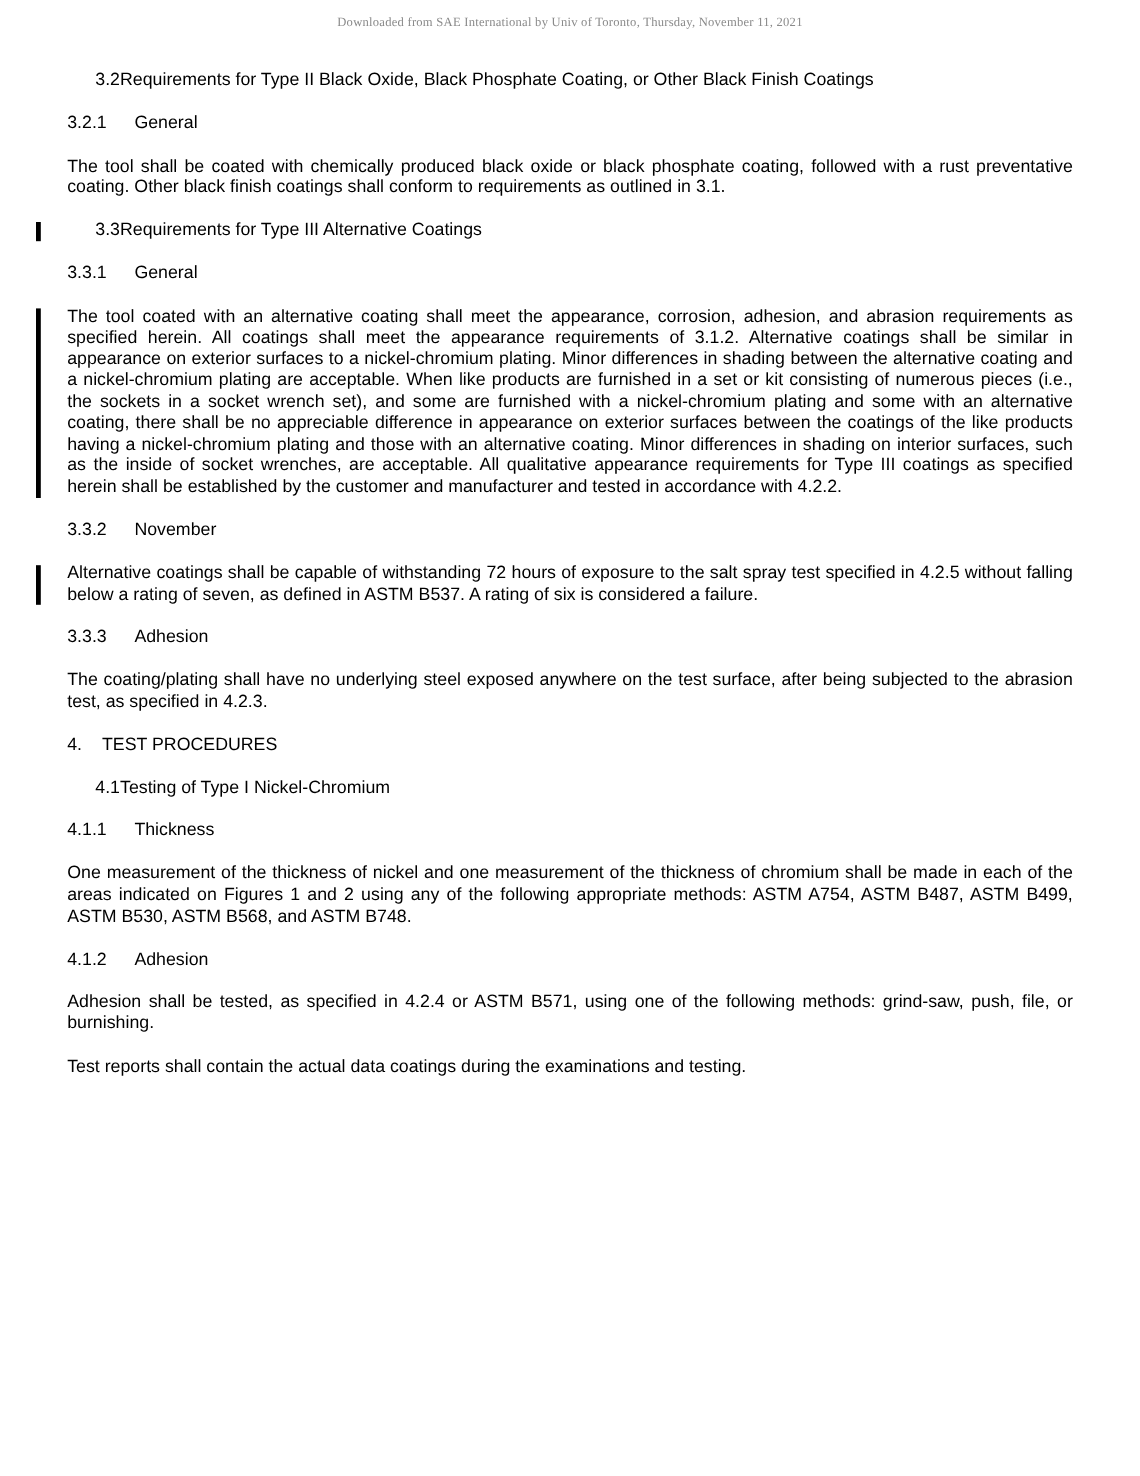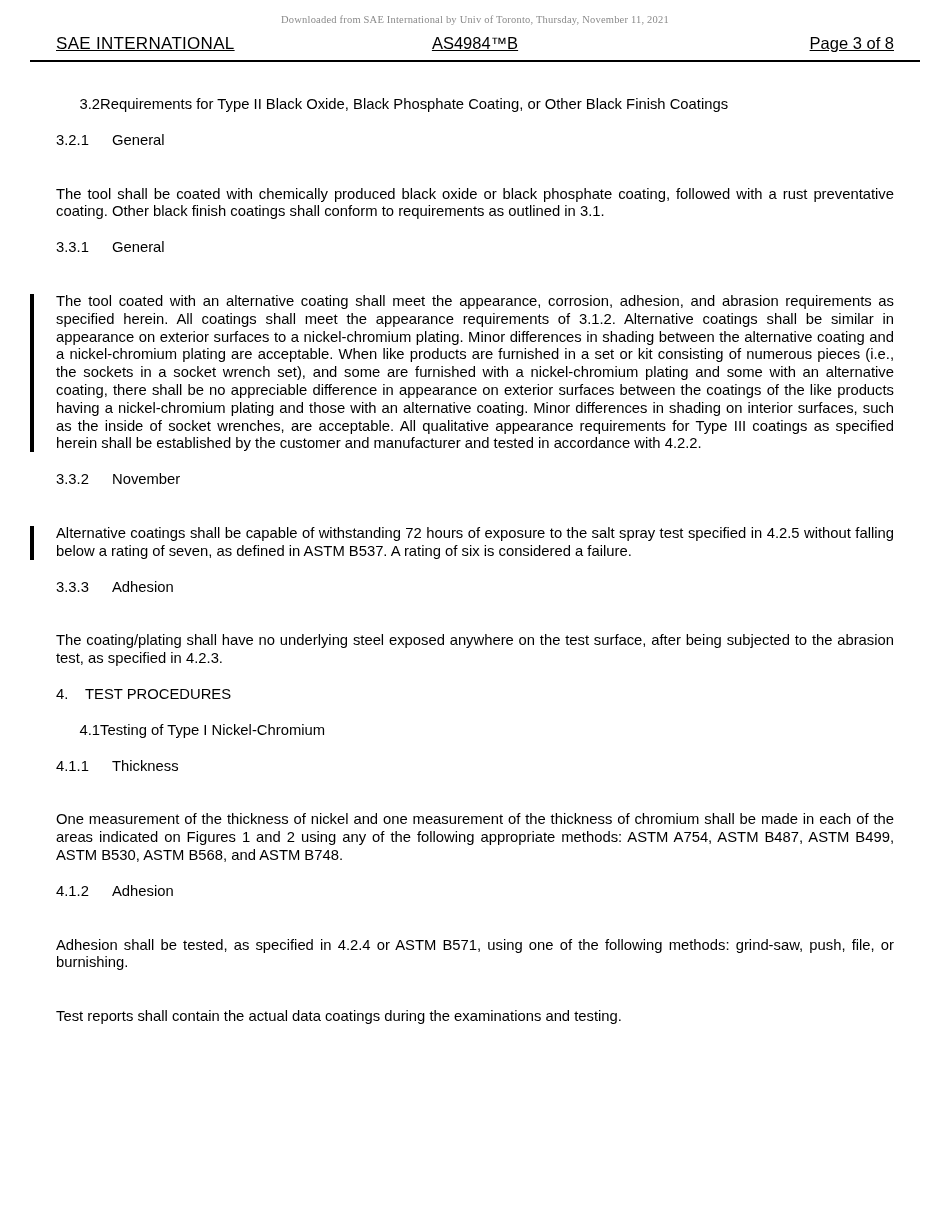--- a/index.html
+++ b/index.html
@@ -51,21 +51,21 @@
     margin:0 56px;
     padding-top:16px;
     width:838px;
   }
   .block {
     position:relative;
     margin-top:18px;
     font-size:14.8px;
     line-height:17.8px;
   }
-  .para { text-align:justify;margin-top:36px; }
+  .para { text-align:justify; }
   .num { display:inline-block; vertical-align:top; }
   .h1 .num { min-width:29px; }
   .h2 .num { min-width:44px;text-align:right; }
   .h3 .num { min-width:56px; }
   .htext { display:inline; }
   .bar {
     position:absolute;
     left:-26px;
     top:1px;
     bottom:1px;
@@ -73,38 +73,37 @@
     background:#000;
   }
 </style>
 </head>
 <body>
 
 <div class="page">
 
   <div class="notice">Downloaded from SAE International by Univ of Toronto, Thursday, November 11, 2021</div>
 
-  <div class="header">
-    <span class="h-left">SAE INTERNATIONAL</span>
-    <span class="h-center">AS4984™B</span>
-    <span class="h-right">Page 3 of 8</span>
-  </div>
 
   <div class="content">
 
     <div class="block heading h2">
       <span class="num">3.2</span><span class="htext">Requirements for Type II Black Oxide, Black Phosphate Coating, or Other Black Finish Coatings</span>
     </div>
 
     <div class="block heading h3">
       <span class="num">3.2.1</span><span class="htext">General</span>
     </div>
 
     <div class="block para">The tool shall be coated with chemically produced black oxide or black phosphate coating, followed with a rust preventative coating. Other black finish coatings shall conform to requirements as outlined in 3.1.</div>
 
+    <div class="block heading h2">
+      <span class="bar"></span>
+      <span class="num">3.3</span><span class="htext">Requirements for Type III Alternative Coatings</span>
+    </div>
 
     <div class="block heading h3">
       <span class="num">3.3.1</span><span class="htext">General</span>
     </div>
 
     <div class="block para">
       <span class="bar"></span>
       <span>The tool coated with an alternative coating shall meet the appearance, corrosion, adhesion, and abrasion requirements as specified herein. All coatings shall meet the appearance requirements of 3.1.2. Alternative coatings shall be similar in appearance on exterior surfaces to a nickel-chromium plating. Minor differences in shading between the alternative coating and a nickel-chromium plating are acceptable. When like products are furnished in a set or kit consisting of numerous pieces (i.e., the sockets in a socket wrench set), and some are furnished with a nickel-chromium plating and some with an alternative coating, there shall be no appreciable difference in appearance on exterior surfaces between the coatings of the like products having a nickel-chromium plating and those with an alternative coating. Minor differences in shading on interior surfaces, such as the inside of socket wrenches, are acceptable. All qualitative appearance requirements for Type III coatings as specified herein shall be established by the customer and manufacturer and tested in accordance with 4.2.2.</span>
     </div>
 

